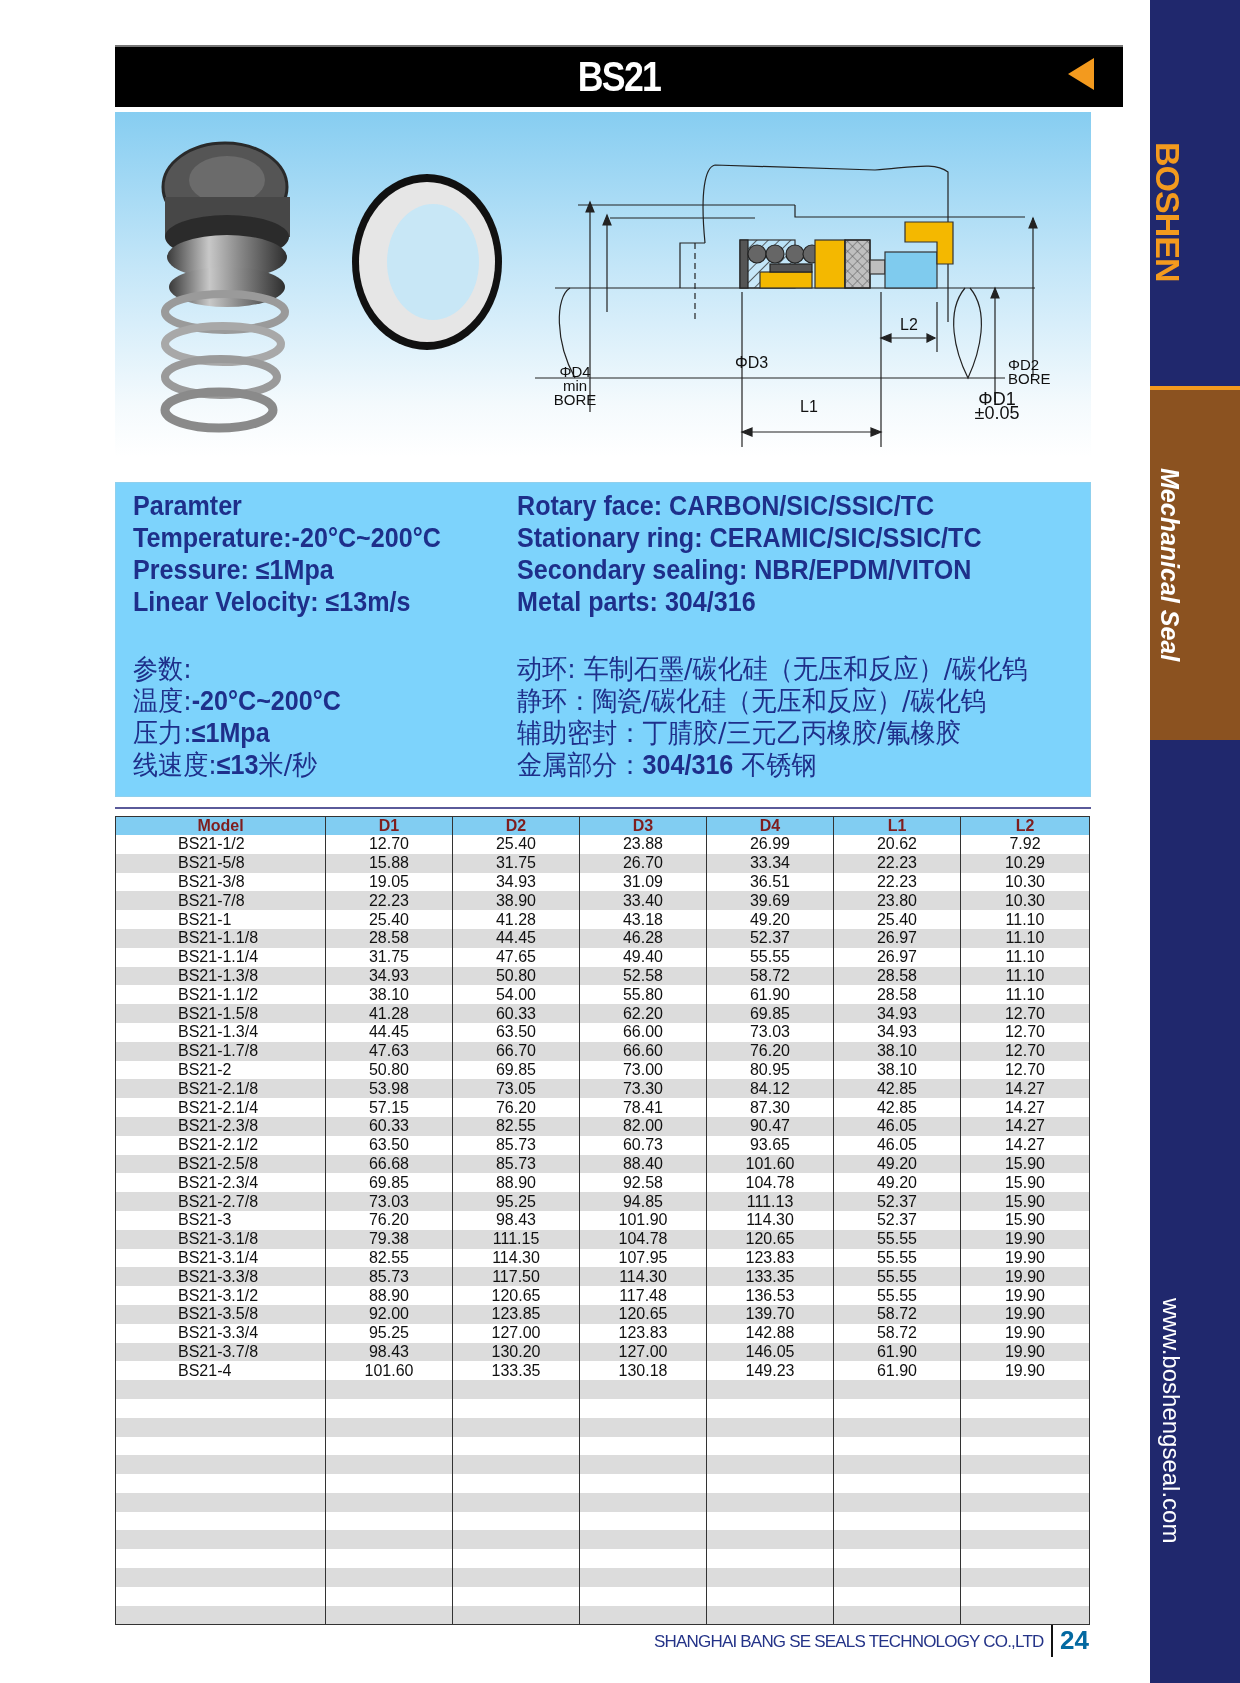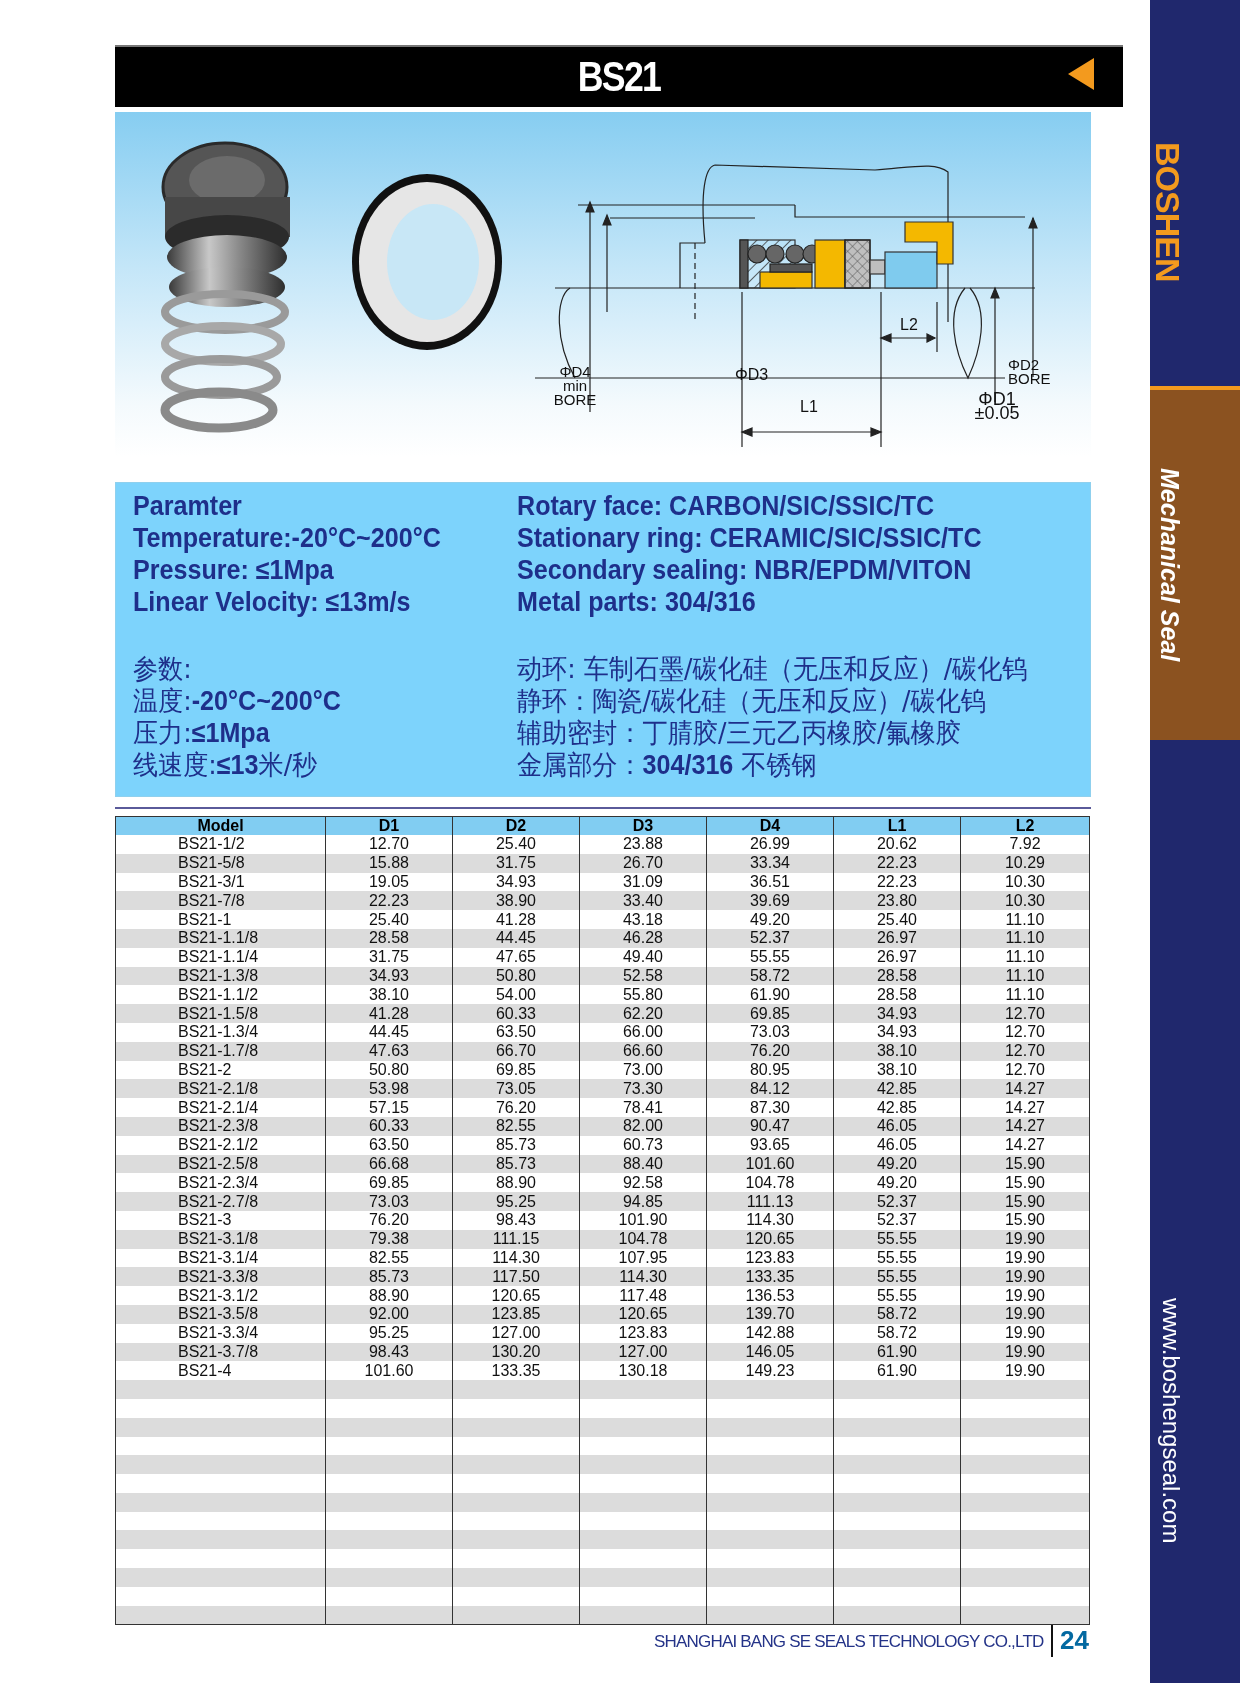--- a/index.html
+++ b/index.html
@@ -24,21 +24,21 @@
   .pline { position:absolute; color:#1e2f8a; font-weight:bold; font-size:27px; white-space:nowrap;
            transform:scaleX(0.93); transform-origin:left top; }
   .cline { position:absolute; color:#1e2f8a; font-size:27px; white-space:nowrap;
            font-family:"DejaVu Sans", sans-serif; transform:scaleX(0.93); transform-origin:left top; }
   .cline b { font-family:"Liberation Sans", sans-serif; }
 
   #divider { left:115px; top:807px; width:976px; height:2px; background:#5a5a9a; }
 
   
   #spec-table { left:115px; top:816px; width:974px; border-collapse:collapse; table-layout:fixed; }
-  #spec-table th { background:#81cdf2; height:17px; font-size:16px; font-weight:bold; color:#000000; padding:0;
+  #spec-table th { background:#81cdf2; height:17px; font-size:16px; font-weight:bold; color:#7f1d1d; padding:0;
                    border-left:1.5px solid #333; border-top:1.5px solid #333; }
   #spec-table td { height:18.8px; font-size:16px; color:#111; text-align:center; padding:0; line-height:18px;
                    border-left:1.5px solid #333; }
   #spec-table th:first-child, #spec-table td:first-child { border-left:1.5px solid #333; }
   #spec-table th:last-child, #spec-table td:last-child { border-right:1.5px solid #333; }
   #spec-table td.model { text-align:left; padding-left:62px; }
   #spec-table tr.even td { background:#dcdcdc; }
   #spec-table tr.odd td { background:#ffffff; }
 
   
@@ -136,21 +136,21 @@
       <path d="M776 222 L766 226 L776 230 Z" fill="#222"></path>
         <path d="M812 222 L820 226 L812 230 Z" fill="#222"></path>
       <line x1="822" y1="190" x2="822" y2="240"></line>
       <line x1="880" y1="176" x2="880" y2="290"></line>
       <path d="M876 186 L880 176 L884 186 Z" fill="#222"></path>
       <line x1="918" y1="106" x2="918" y2="265"></line>
       <path d="M914 116 L918 106 L922 116 Z" fill="#222"></path>
     </g>
   </svg>
 
-  <div class="abs" style="left:620px;top:242px;font-size:16px;color:#111;margin-top:12px;">ΦD3</div>
+  <div class="abs" style="left:620px;top:242px;font-size:16px;color:#111;">ΦD3</div>
   <div class="abs" style="left:435px;top:253px;font-size:15px;line-height:14px;text-align:center;color:#111;width:50px;">
     <div>ΦD4</div>
     <div>min</div>
     <div>BORE</div>
   </div>
   <div class="abs" style="left:685px;top:286px;font-size:16px;color:#111;">L1</div>
   <div class="abs" style="left:785px;top:204px;font-size:16px;color:#111;">L2</div>
   <div class="abs" style="left:893px;top:246px;font-size:15px;line-height:14px;text-align:left;color:#111;width:55px;">
     <div>ΦD2</div>
     <div>BORE</div>
@@ -231,21 +231,21 @@
       <tr class="even">
         <td class="model">BS21-5/8</td>
         <td>15.88</td>
         <td>31.75</td>
         <td>26.70</td>
         <td>33.34</td>
         <td>22.23</td>
         <td>10.29</td>
       </tr>
       <tr class="odd">
-        <td class="model">BS21-3/1</td>
+        <td class="model">BS21-3/8</td>
         <td>19.05</td>
         <td>34.93</td>
         <td>31.09</td>
         <td>36.51</td>
         <td>22.23</td>
         <td>10.30</td>
       </tr>
       <tr class="even">
         <td class="model">BS21-7/8</td>
         <td>22.23</td>

